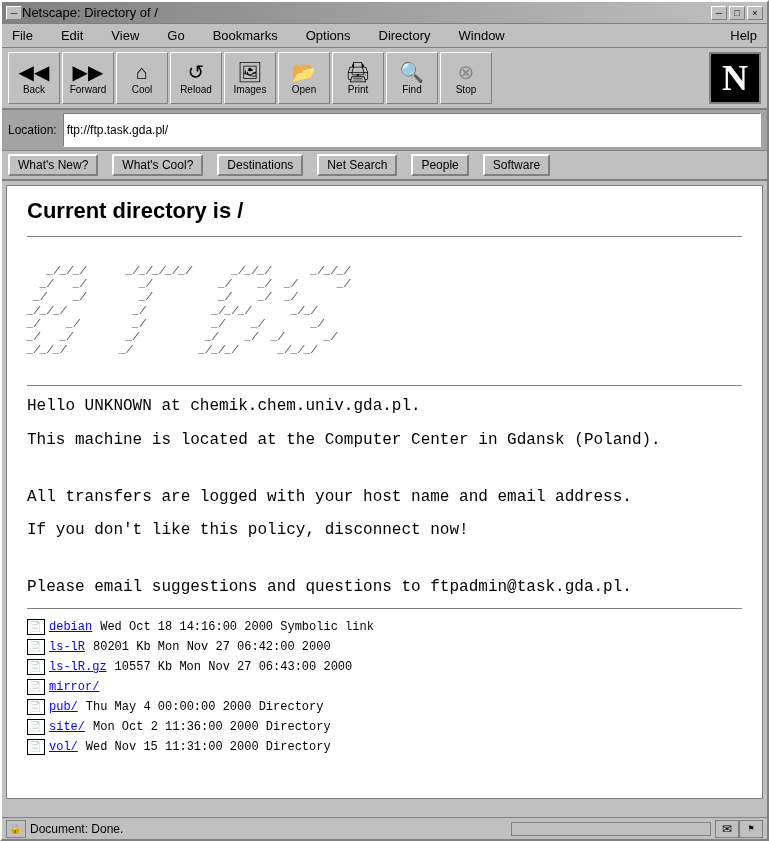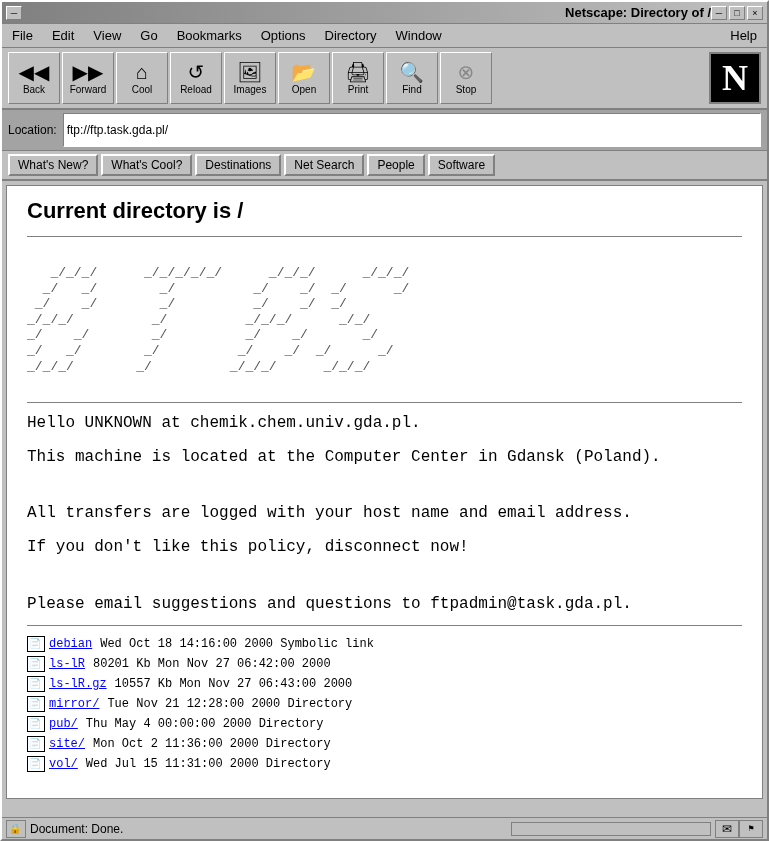--- a/index.html
+++ b/index.html
@@ -34,23 +34,23 @@
       border-top-color: #fff;
       border-left-color: #fff;
       font-size: 9px;
       display: flex;
       align-items: center;
       justify-content: center;
       cursor: pointer;
     }
     .title-text {
       flex: 1;
-      text-align: right;
+      text-align: left;
       font-size: 13px;
-      font-weight: bold;
+      font-weight: normal;
       color: #000;
     }
     .title-bar-right {
       display: flex;
       gap: 2px;
     }
     .win-btn {
       width: 16px;
       height: 14px;
       background: #c0c0c0;
@@ -63,21 +63,21 @@
       cursor: pointer;
     }
 
     
     .menu-bar {
       background: #c0c0c0;
       display: flex;
       align-items: center;
       padding: 2px 4px;
       border-bottom: 1px solid #808080;
-      gap: 7px;
+      gap: 16px;
       text-align: center;
     }
     .menu-item {
       padding: 2px 6px;
       font-size: 13px;
       cursor: pointer;
     }
     .menu-spacer { flex: 1; }
 
     
@@ -151,21 +151,21 @@
       outline: none;
     }
 
     
     .nav-buttons {
       background: #c0c0c0;
       display: flex;
       align-items: center;
       padding: 3px 6px;
       border-bottom: 2px solid #808080;
-      gap: 3px;
+      gap: 14px;
     }
     .nav-btn {
       padding: 2px 8px;
       font-size: 12px;
       background: #c0c0c0;
       border: 2px solid;
       border-color: #fff #808080 #808080 #fff;
       cursor: pointer;
       white-space: nowrap;
     }
@@ -186,25 +186,26 @@
       font-family: Arial, Helvetica, sans-serif;
       margin-bottom: 12px;
     }
     .separator {
       border: none;
       border-top: 1px solid #808080;
       margin: 8px 0;
     }
     .ascii-art {
       font-family: 'Courier New', Courier, monospace;
-      font-size: 13px;
+      font-size: 11px;
       line-height: 1.2;
       white-space: pre;
       color: #555;
       margin: 28px 0;
+      font-style: italic;
     }
     .welcome-text {
       font-family: 'Courier New', Courier, monospace;
       font-size: 16px;
       line-height: 1.6;
       margin: 8px 0;
     }
     .file-list {
       margin-top: 8px;
     }
@@ -413,36 +414,35 @@
           <span class="file-meta">    80201 Kb    Mon Nov 27 06:42:00 2000</span>
         </div>
         <div class="file-item">
           <span class="file-icon" style="font-size: 10px; border: 1px solid rgb(0, 0, 0); width: 18px; height: 16px;">📄</span>
           <a class="file-link" href="#">ls-lR.gz</a>
           <span class="file-meta">    10557 Kb    Mon Nov 27 06:43:00 2000</span>
         </div>
         <div class="file-item">
           <span class="file-icon" style="font-size: 10px; border: 1px solid rgb(0, 0, 0); width: 18px; height: 16px;">📄</span>
           <a class="file-link" href="#">mirror/</a>
-          <span class="file-meta">                   Tue Nov 21 12:28:00 2000 Directory</span>
         </div>
         <div class="file-item">
           <span class="file-icon" style="font-size: 10px; border: 1px solid rgb(0, 0, 0); width: 18px; height: 16px;">📄</span>
           <a class="file-link" href="#">pub/</a>
           <span class="file-meta">                   Thu May  4 00:00:00 2000 Directory</span>
         </div>
         <div class="file-item">
           <span class="file-icon" style="font-size: 10px; border: 1px solid rgb(0, 0, 0); width: 18px; height: 16px;">📄</span>
           <a class="file-link" href="#">site/</a>
           <span class="file-meta">                   Mon Oct  2 11:36:00 2000 Directory</span>
         </div>
         <div class="file-item">
           <span class="file-icon" style="font-size: 10px; border: 1px solid rgb(0, 0, 0); width: 18px; height: 16px;">📄</span>
           <a class="file-link" href="#">vol/</a>
-          <span class="file-meta">                   Wed Jul 15 11:31:00 2000 Directory</span>
+          <span class="file-meta">                   Wed Nov 15 11:31:00 2000 Directory</span>
         </div>
       </div>
   </div>
 
   <div class="status-bar">
     <div class="status-icon">🔒</div>
     <span class="status-text">Document: Done.</span>
     <div class="status-progress"></div>
     <div class="status-email">✉</div>
     <div class="status-email" style="font-size:8px;">⚑</div>

